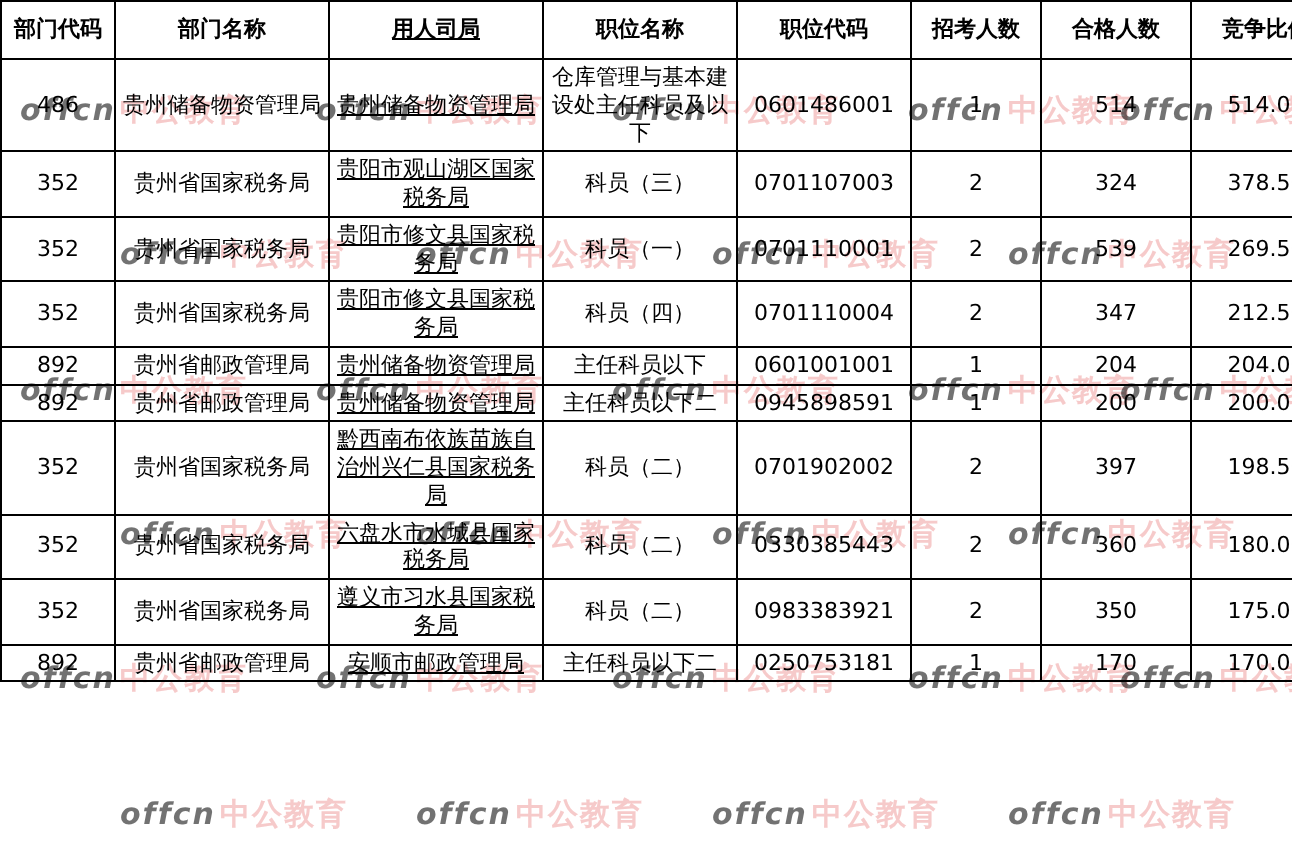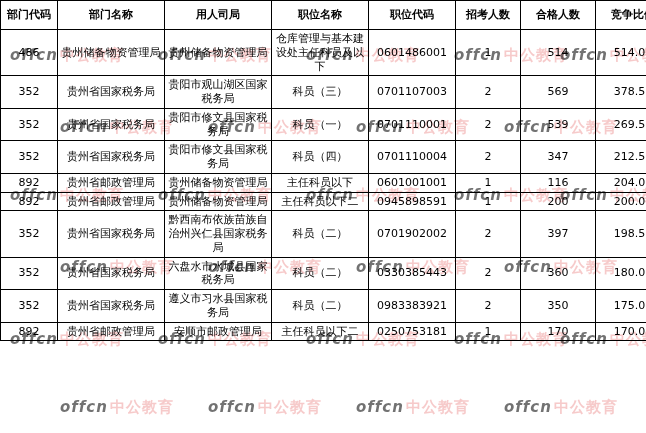--- a/index.html
+++ b/index.html
@@ -37,21 +37,21 @@
     color: #000000;
     word-break: break-all;
   }
   table.grid th {
     font-weight: bold;
     font-size: 11px;
     height: 24px;
   }
   .col-0 { width: 54px; }
   .col-1 { width: 104px; }
-  .col-2 { width: 104px; }
+  .col-2 { width: 104px; text-decoration: underline; }
   .col-3 { width: 94px; margin-top: 24px; }
   .col-4 { width: 84px; }
   .col-5 { width: 62px; }
   .col-6 { width: 72px; }
   .col-7 { width: 72px; }
 
   
   .watermarks {
     position: absolute;
     left: 0; top: 0;
@@ -136,21 +136,21 @@
           <td class="col-6">514</td>
           <td class="col-7">514.00</td>
         </tr>
         <tr>
           <td class="col-0">352</td>
           <td class="col-1">贵州省国家税务局</td>
           <td class="col-2">贵阳市观山湖区国家税务局</td>
           <td class="col-3">科员（三）</td>
           <td class="col-4">0701107003</td>
           <td class="col-5">2</td>
-          <td class="col-6">569</td>
+          <td class="col-6">324</td>
           <td class="col-7">378.50</td>
         </tr>
         <tr>
           <td class="col-0">352</td>
           <td class="col-1">贵州省国家税务局</td>
           <td class="col-2">贵阳市修文县国家税务局</td>
           <td class="col-3">科员（一）</td>
           <td class="col-4">0701110001</td>
           <td class="col-5">2</td>
           <td class="col-6">539</td>
@@ -166,21 +166,21 @@
           <td class="col-6">347</td>
           <td class="col-7">212.50</td>
         </tr>
         <tr>
           <td class="col-0">892</td>
           <td class="col-1">贵州省邮政管理局</td>
           <td class="col-2">贵州储备物资管理局</td>
           <td class="col-3">主任科员以下</td>
           <td class="col-4">0601001001</td>
           <td class="col-5">1</td>
-          <td class="col-6">116</td>
+          <td class="col-6">204</td>
           <td class="col-7">204.00</td>
         </tr>
         <tr>
           <td class="col-0">892</td>
           <td class="col-1">贵州省邮政管理局</td>
           <td class="col-2">贵州储备物资管理局</td>
           <td class="col-3">主任科员以下二</td>
           <td class="col-4">0945898591</td>
           <td class="col-5">1</td>
           <td class="col-6">200</td>

